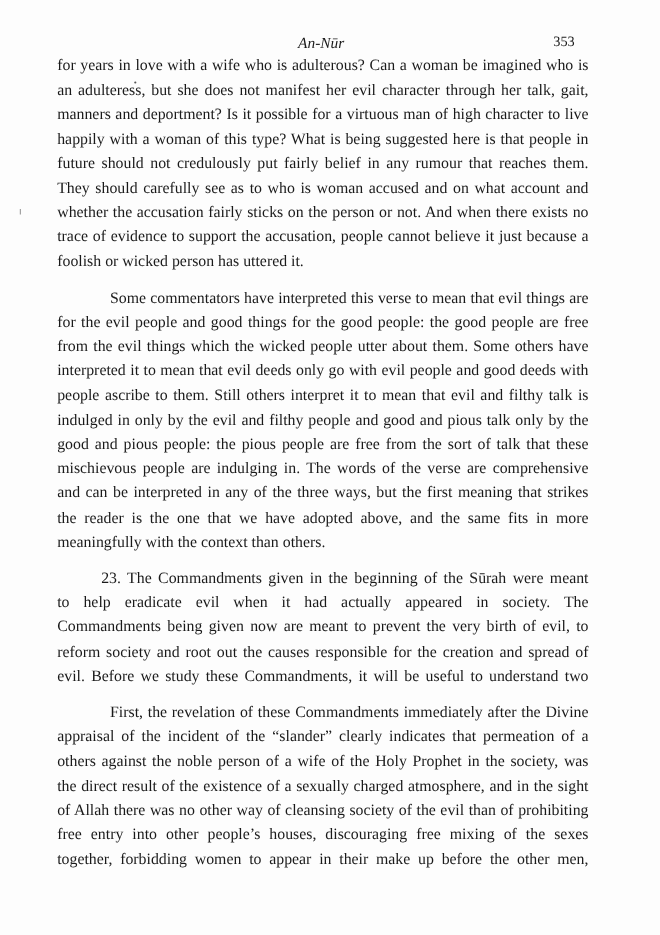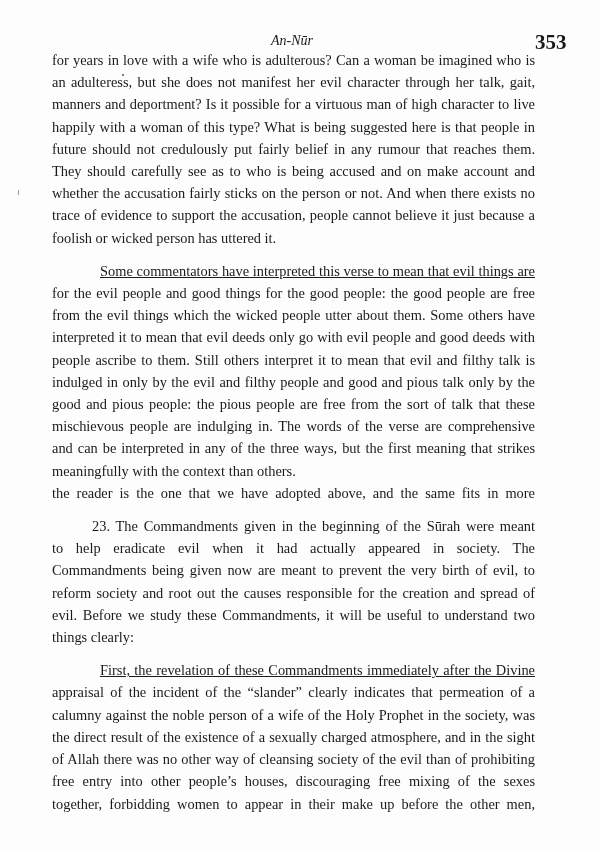--- a/index.html
+++ b/index.html
@@ -12,32 +12,32 @@
   }
   .running-head {
     position: absolute; top: 30px; left: 0; width: 600px; height: 20px;
   }
   .head-title {
     position: absolute; left: 271px; top: 3px;
     font-style: italic; font-size: 14px;
   }
   .page-number {
     position: absolute; left: 503px; top: 0px;
-    font-weight: bold; font-size: 21px; margin-left: 32px;
+    font-weight: normal; font-size: 13px;
   }
   .body-text {
     position: absolute; left: 52px; top: 49px; width: 483px;
     font-size: 14.4px; line-height: 22.2px;
   }
   .para {
     margin: 0; text-align: justify; text-align-last: left;
   }
   .para .line { display: block; text-align: justify; text-align-last: justify; white-space: nowrap; }
   .para .line.last { text-align-last: left; }
-  .para .line.indent { padding-left: 48px; text-decoration: underline; }
+  .para .line.indent { padding-left: 48px; }
   .para .line.indent-sm { padding-left: 40px; }
   .para-gap { height: 11px; }
   .speck { position: absolute; width: 2px; height: 2px; background: #555; border-radius: 50%; }
 </style>
 </head>
 <body>
 
 <div class="page">
   <div class="speck" style="left:122px;top:74px;"></div>
   <div class="speck" style="left:18px;top:190px;width:1px;height:5px;border-radius:0;background:#999;"></div>
@@ -47,53 +47,52 @@
     <span class="page-number">353</span>
   </div>
 
   <div class="body-text">
     <p class="para">
       <span class="line">for years in love with a wife who is adulterous? Can a woman be imagined who is</span>
       <span class="line">an adulteress, but she does not manifest her evil character through her talk, gait,</span>
       <span class="line">manners and deportment? Is it possible for a virtuous man of high character to live</span>
       <span class="line">happily with a woman of this type? What is being suggested here is that people in</span>
       <span class="line">future should not credulously put fairly belief in any rumour that reaches them.</span>
-      <span class="line">They should carefully see as to who is being accused and on make account and</span>
+      <span class="line">They should carefully see as to who is woman accused and on what account and</span>
       <span class="line">whether the accusation fairly sticks on the person or not. And when there exists no</span>
       <span class="line">trace of evidence to support the accusation, people cannot believe it just because a</span>
       <span class="line last">foolish or wicked person has uttered it.</span>
     </p>
     <div class="para-gap"></div>
     <p class="para">
       <span class="line indent">Some commentators have interpreted this verse to mean that evil things are</span>
       <span class="line">for the evil people and good things for the good people: the good people are free</span>
       <span class="line">from the evil things which the wicked people utter about them. Some others have</span>
       <span class="line">interpreted it to mean that evil deeds only go with evil people and good deeds with</span>
       <span class="line">people ascribe to them. Still others interpret it to mean that evil and filthy talk is</span>
       <span class="line">indulged in only by the evil and filthy people and good and pious talk only by the</span>
       <span class="line">good and pious people: the pious people are free from the sort of talk that these</span>
       <span class="line">mischievous people are indulging in. The words of the verse are comprehensive</span>
       <span class="line">and can be interpreted in any of the three ways, but the first meaning that strikes</span>
+      <span class="line">the reader is the one that we have adopted above, and the same fits in more</span>
       <span class="line last">meaningfully with the context than others.</span>
-      <span class="line">the reader is the one that we have adopted above, and the same fits in more</span>
     </p>
     <div class="para-gap"></div>
     <p class="para">
       <span class="line indent-sm">23. The Commandments given in the beginning of the Sūrah were meant</span>
       <span class="line">to help eradicate evil when it had actually appeared in society. The</span>
       <span class="line">Commandments being given now are meant to prevent the very birth of evil, to</span>
       <span class="line">reform society and root out the causes responsible for the creation and spread of</span>
       <span class="line">evil. Before we study these Commandments, it will be useful to understand two</span>
-      <span class="line last">things clearly:</span>
     </p>
     <div class="para-gap"></div>
     <p class="para">
       <span class="line indent">First, the revelation of these Commandments immediately after the Divine</span>
       <span class="line">appraisal of the incident of the “slander” clearly indicates that permeation of a</span>
-      <span class="line">calumny against the noble person of a wife of the Holy Prophet in the society, was</span>
+      <span class="line">others against the noble person of a wife of the Holy Prophet in the society, was</span>
       <span class="line">the direct result of the existence of a sexually charged atmosphere, and in the sight</span>
       <span class="line">of Allah there was no other way of cleansing society of the evil than of prohibiting</span>
       <span class="line">free entry into other people’s houses, discouraging free mixing of the sexes</span>
       <span class="line">together, forbidding women to appear in their make up before the other men,</span>
 
     </p>
   </div>
 </div>
 
 </body></html>

